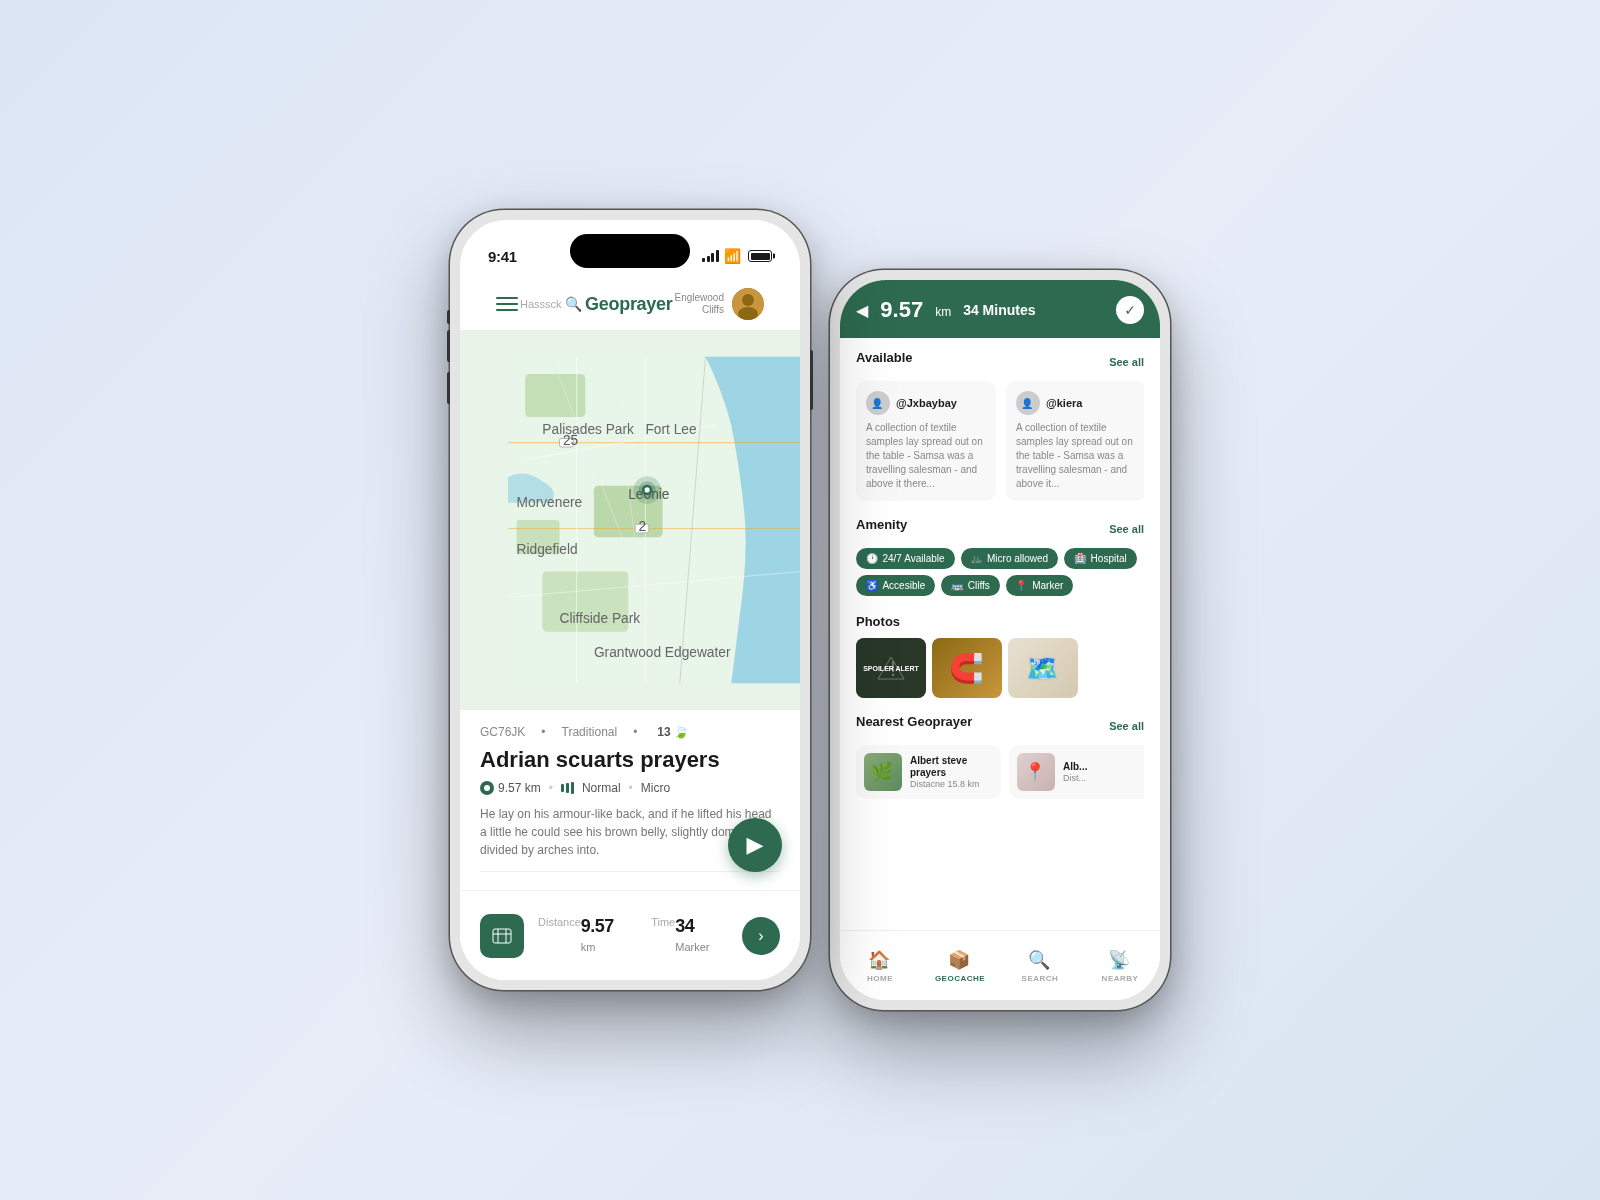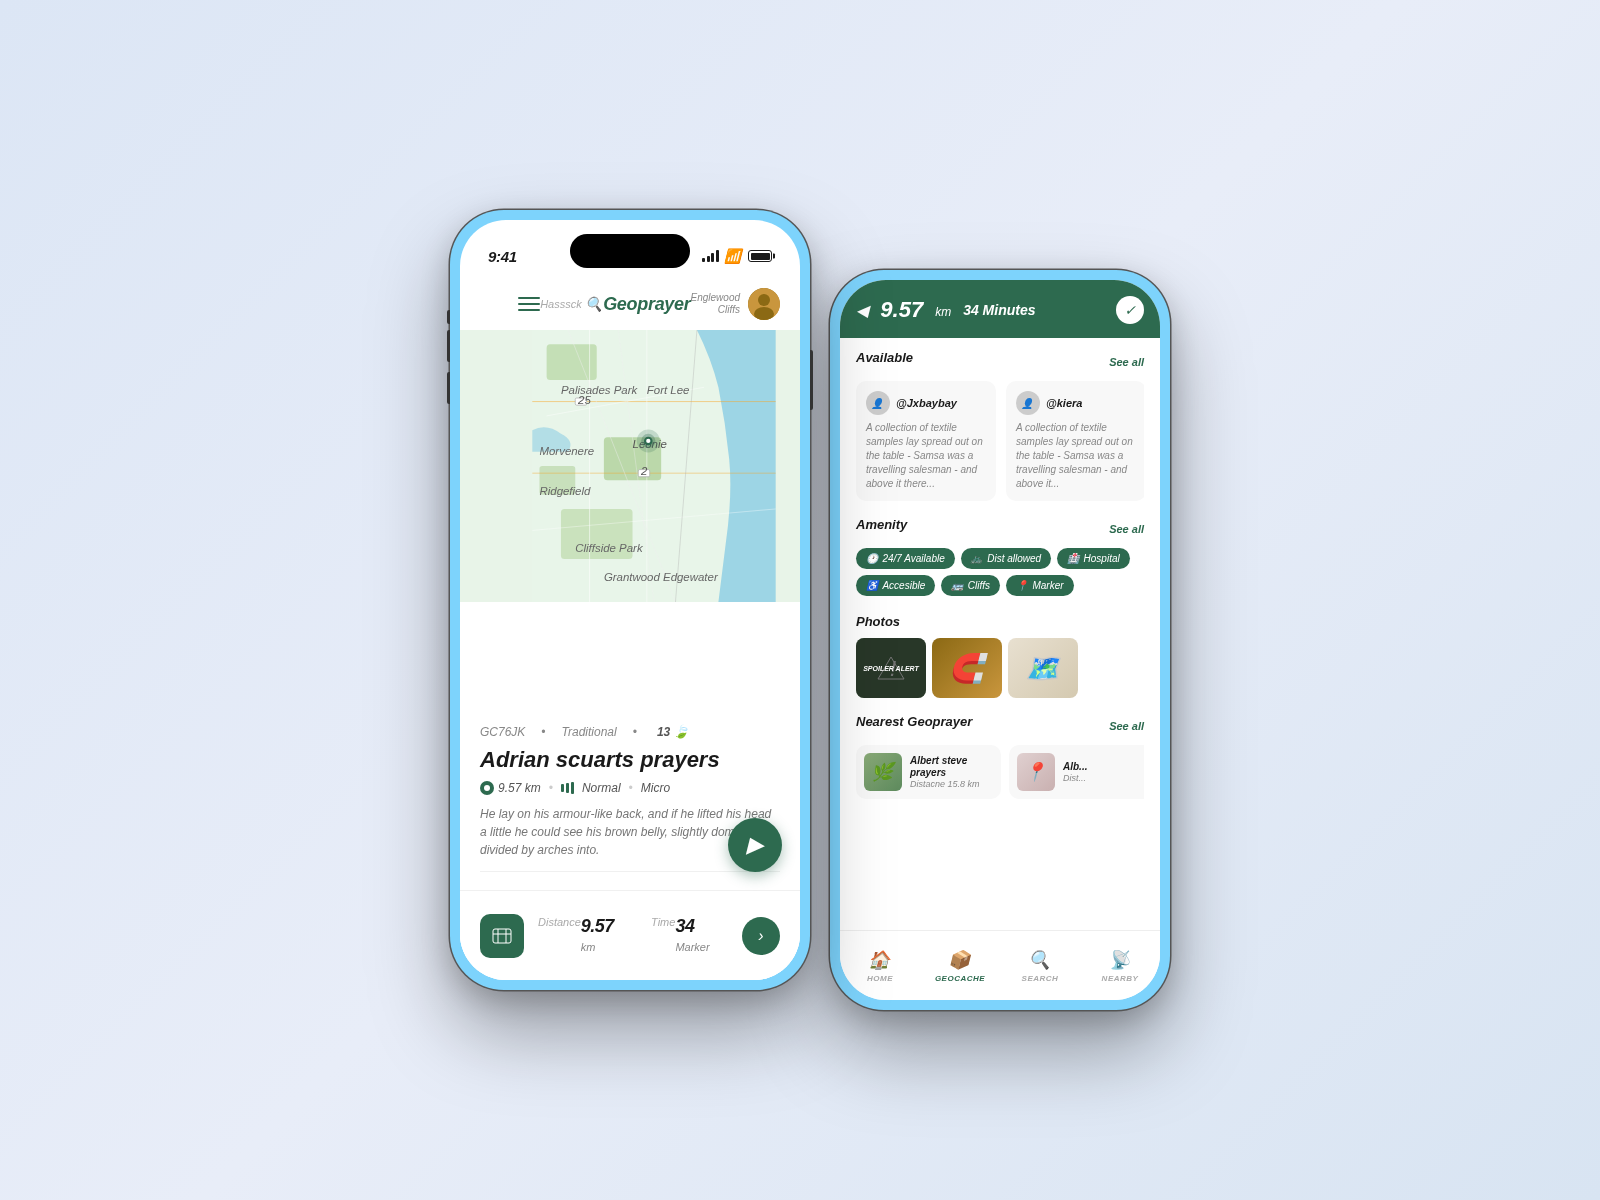--- a/index.html
+++ b/index.html
@@ -17,27 +17,26 @@
 
     .phones-container {
       position: relative;
       width: 900px;
       height: 900px;
     }
 
     
     .phone {
       position: absolute;
-      background: #7dd3fc;
+      background: #e5e5e5;
       border-radius: 54px;
       box-shadow:
         0 0 0 1.5px #555,
         0 40px 80px rgba(0,0,0,0.35),
         0 10px 30px rgba(0,0,0,0.2);
-      font-style: italic;
     }
 
     .phone-front {
       width: 360px;
       height: 780px;
       left: 100px;
       top: 60px;
       z-index: 10;
     }
 
@@ -161,22 +160,22 @@
     }
 
     
     .nav-bar {
       position: absolute;
       top: 58px;
       left: 0; right: 0;
       height: 52px;
       display: flex;
       align-items: center;
-      justify-content: flex-end;
-      padding: 0 20px;
+      justify-content: space-between;
+      padding: 0 36px;
       background: #fff;
       z-index: 12;
     }
 
     .nav-menu-icon {
       display: flex;
       flex-direction: column;
       gap: 4px;
       cursor: pointer;
     }
@@ -220,21 +219,21 @@
       color: #fff;
       font-size: 13px;
       font-weight: 600;
     }
 
     
     .map-area {
       position: absolute;
       top: 110px;
       left: 0; right: 0;
-      height: 272px;
+      height: 380px;
       overflow: hidden;
       background: #e8f4e8;
       padding-left: 48px;
     }
 
     .map-svg {
       width: 100%;
       height: 100%;
     }
 
@@ -967,21 +966,21 @@
           <span class="bp-section-title">Amenity</span>
           <span class="bp-see-all">See all</span>
         </div>
         <div class="bp-tags">
           <div class="bp-tag">
             <span>🕐</span>
             <span>24/7 Available</span>
           </div>
           <div class="bp-tag">
             <span>🚲</span>
-            <span>Dist allowed</span>
+            <span>Micro allowed</span>
           </div>
           <div class="bp-tag">
             <span>🏥</span>
             <span>Hospital</span>
           </div>
           <div class="bp-tag">
             <span>♿</span>
             <span>Accesible</span>
           </div>
           <div class="bp-tag">

